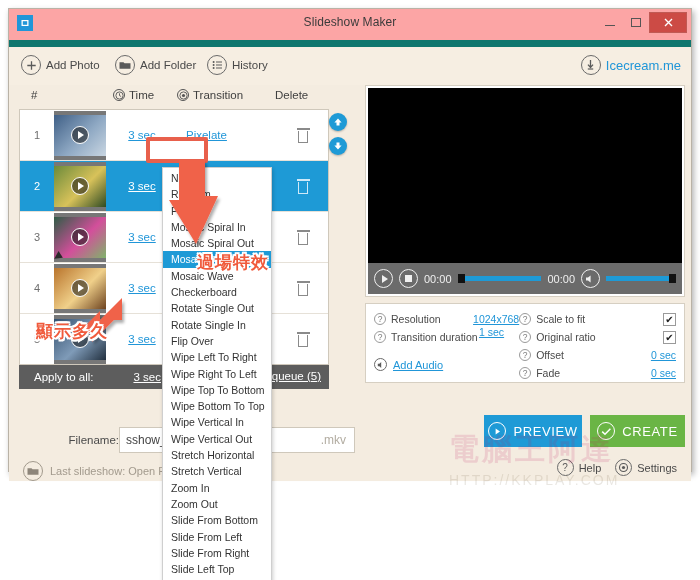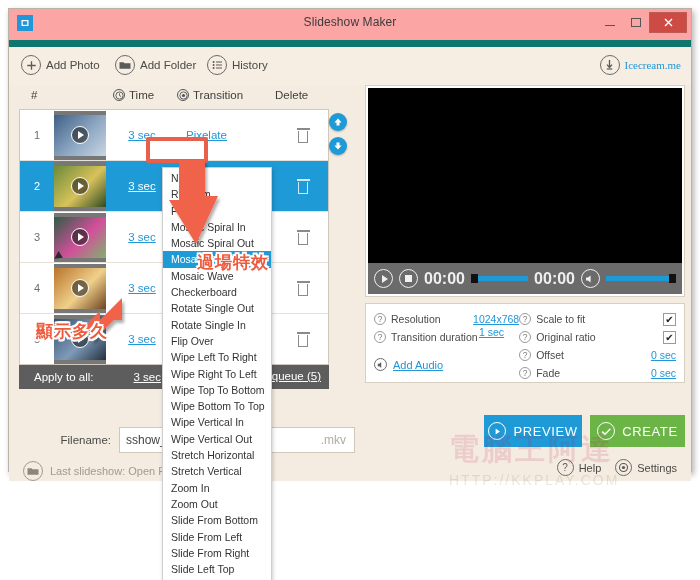--- a/index.html
+++ b/index.html
@@ -71,23 +71,22 @@
   }
   .circ {
     width: 20px; height: 20px; border-radius: 50%;
     border: 1.4px solid #6a6a6a;
     display: flex; align-items: center; justify-content: center;
     color: #5a5a5a;
   }
   .tb-brand {
     position: absolute; top: 8px; right: 10px;
     display: flex; align-items: center; gap: 5px;
-    font-size: 11px; color: #2196d8;
+    font-size: 13px; color: #2196d8;
     cursor: default;
-    font-family: Liberation Serif, serif;
   }
 
   
   .body {
     position: relative;
     height: 396px;
     background: #f4ece0;
   }
 
   
@@ -193,21 +192,21 @@
   .apply-bar .queue {
     position:absolute; right: 8px; top: 5px;
     color: #fff; text-decoration: underline; cursor: pointer;
   }
 
   .filename-row {
     position: absolute; left: 10px; top: 340px;
     width: 336px; height: 30px;
     display: flex; align-items: center;
   }
-  .filename-label { font-size: 11.5px; color: #4a4a4a; width: 100px; text-align: right; padding-right: 8px; }
+  .filename-label { font-size: 11.5px; color: #4a4a4a; width: 100px; text-align: right; }
   .filename-input {
     position: relative;
     width: 236px; height: 26px;
     background: #fff; border: 1px solid #cfc8bb;
     display: flex; align-items: center;
   }
   .filename-input .v { font-size: 12px; color: #444; padding-left: 6px; }
   .filename-input .ext { position:absolute; right: 8px; font-size: 12px; color: #b2aca1; }
 
   .last-slideshow {
@@ -230,21 +229,21 @@
     display: flex; align-items: center; padding: 0 6px; gap: 6px;
   }
   .pbtn {
     width: 19px; height: 19px; border-radius: 50%;
     border: 1.4px solid #f0f0f0;
     display:flex; align-items:center; justify-content:center;
     cursor: pointer; flex: 0 0 auto;
   }
   .pbtn .tri { width:0;height:0;border-left:6px solid #f0f0f0;border-top:4px solid transparent;border-bottom:4px solid transparent;margin-left:2px; }
   .pbtn .sq { width:7px;height:7px;background:#f0f0f0; }
-  .ptime { font-size: 16px; color: #efefef; font-weight: bold; }
+  .ptime { font-size: 11px; color: #efefef; }
   .pslider { flex: 1; height: 7px; position: relative; display:flex; align-items:center; }
   .pslider .track { width: 100%; height: 5px; background: #1e9ad6; }
   .pslider .knob { position:absolute; left:0; width:7px; height:9px; background:#111; }
   .vol { width: 70px; height: 7px; position: relative; display:flex; align-items:center; flex:0 0 auto; }
   .vol .track { width: 100%; height: 5px; background: #1e9ad6; }
   .vol .knob { position:absolute; right:0; width:7px; height:9px; background:#111; }
 
   
   .settings-box {
     position: absolute; left: 356px; top: 218px;

